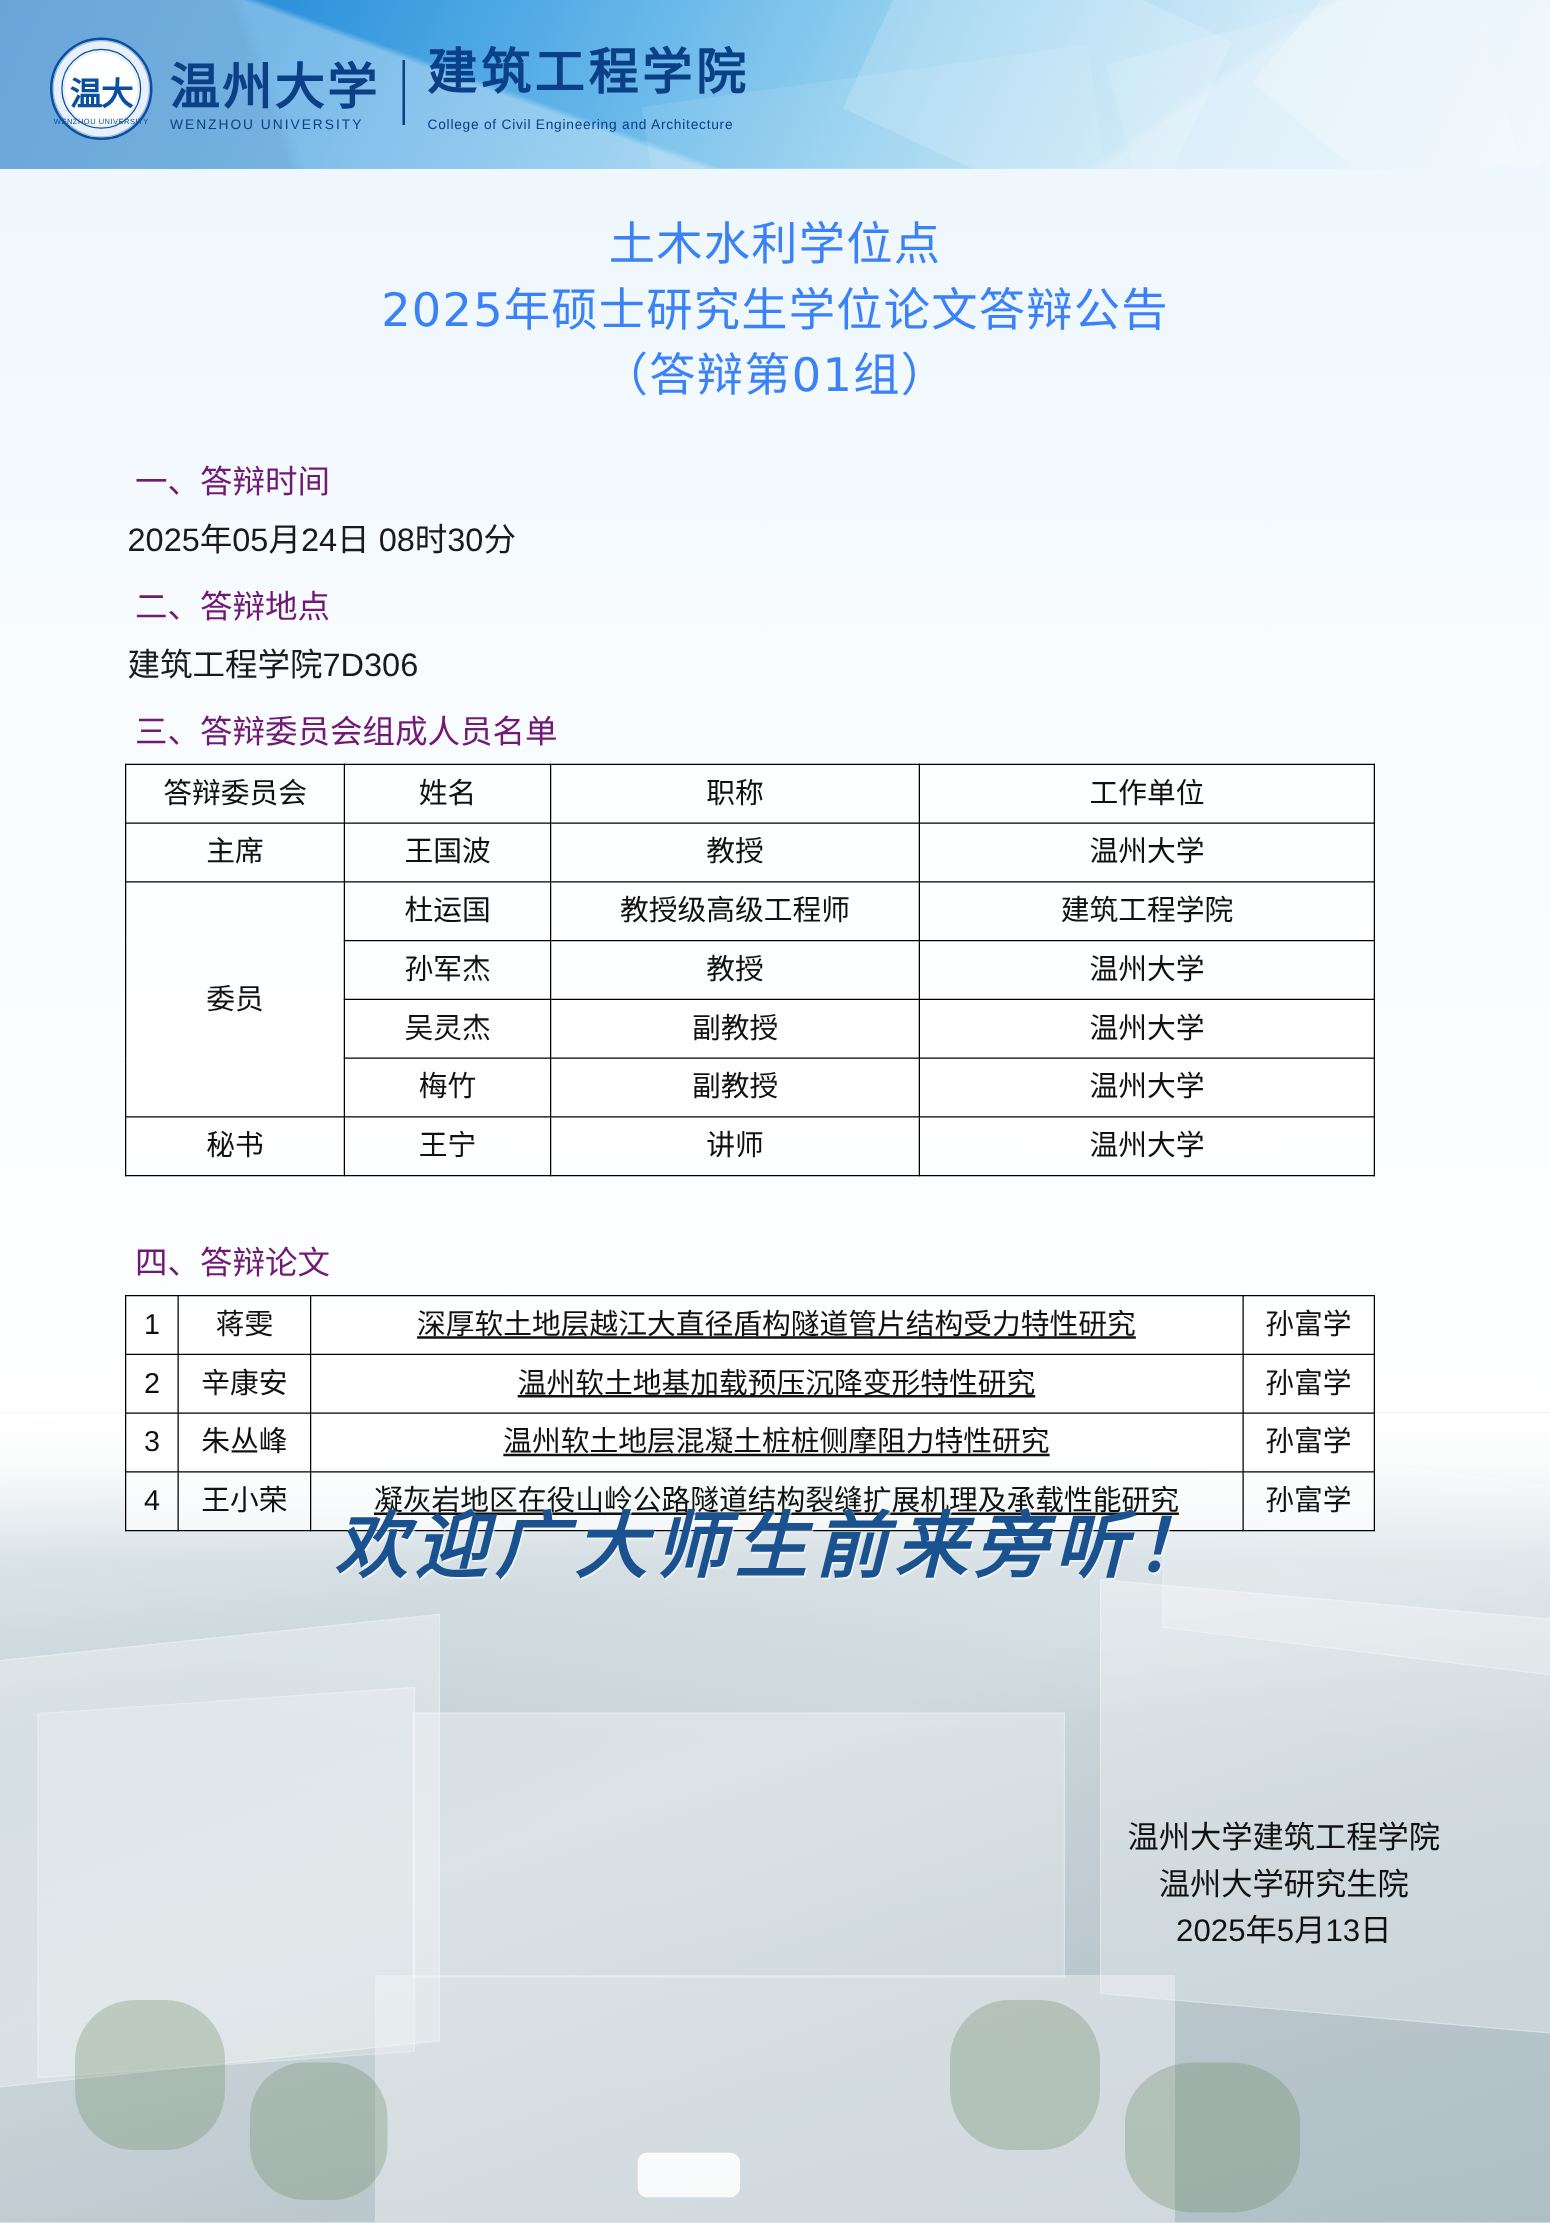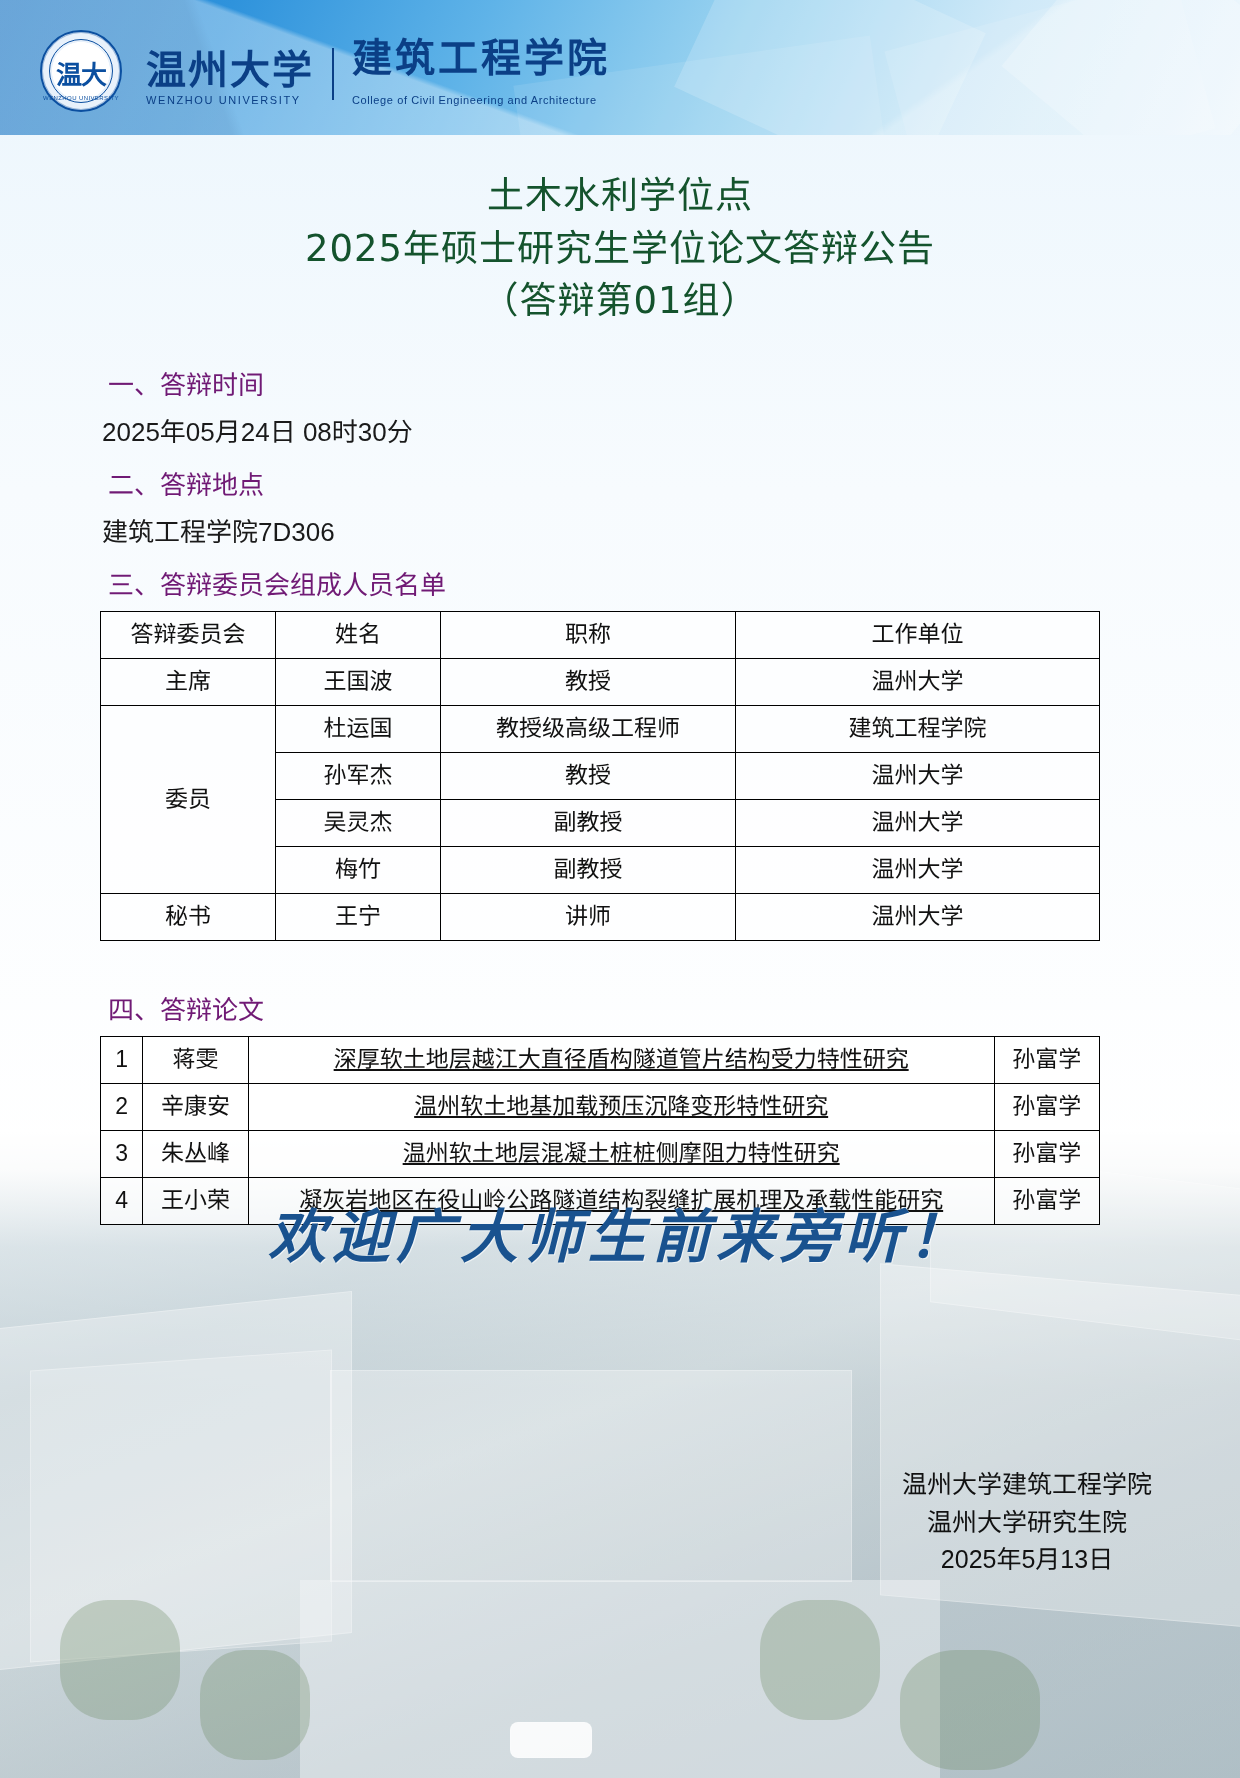--- a/index.html
+++ b/index.html
@@ -65,21 +65,21 @@
     position: absolute;
     background: rgba(245,247,248,0.45);
   }
 
   
   .header {
     position: absolute;
     left: 40px; top: 30px;
     display: flex;
     align-items: center;
-    gap: 24px;
+    gap: 14px;
   }
   .seal {
     width: 78px; height: 78px;
     border-radius: 50%;
     border: 2px solid #0b4fa0;
     background: radial-gradient(circle at 50% 50%, #ffffff 0 52%, #e8f1fb 53% 100%);
     position: relative;
     box-shadow: 0 0 0 1px rgba(11,79,160,.35) inset;
     flex: none;
   }
@@ -143,21 +143,21 @@
     color: #0b3f86;
     letter-spacing: .6px;
     margin-top: 15px;
   }
 
   
   .title {
     position: absolute;
     left: 0; right: 0; top: 170px;
     text-align: center;
-    color: #14532d;
+    color: #3b82f6;
     font-size: 37px;
     line-height: 1.42;
     font-weight: 400;
     letter-spacing: 1px;
     font-family: "DejaVu Sans", "Liberation Sans", sans-serif;
   }
 
   
   .content {
     position: absolute;
@@ -213,21 +213,20 @@
 
   
   .signature {
     position: absolute;
     right: 88px;
     top: 1452px;
     text-align: center;
     color: #111;
     font-size: 25px;
     line-height: 1.5;
-    margin-top: 14px;
   }
 </style>
 </head>
 <body>
 
 <div class="bg-body"></div>
 
 <div class="bg-top">
   <div class="bg-poly" style="left:700px;top:-30px;width:260px;height:180px;transform:rotate(25deg);"></div>
   <div class="bg-poly" style="left:900px;top:10px;width:300px;height:160px;transform:rotate(-15deg);background:rgba(255,255,255,0.12);"></div>

